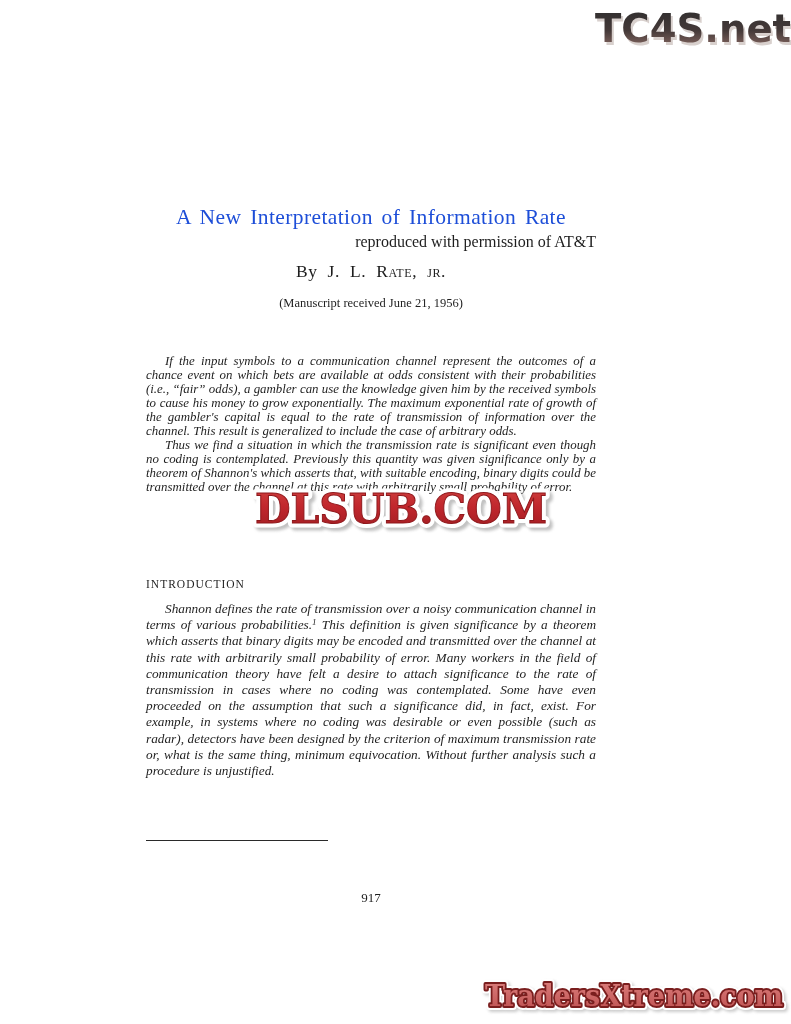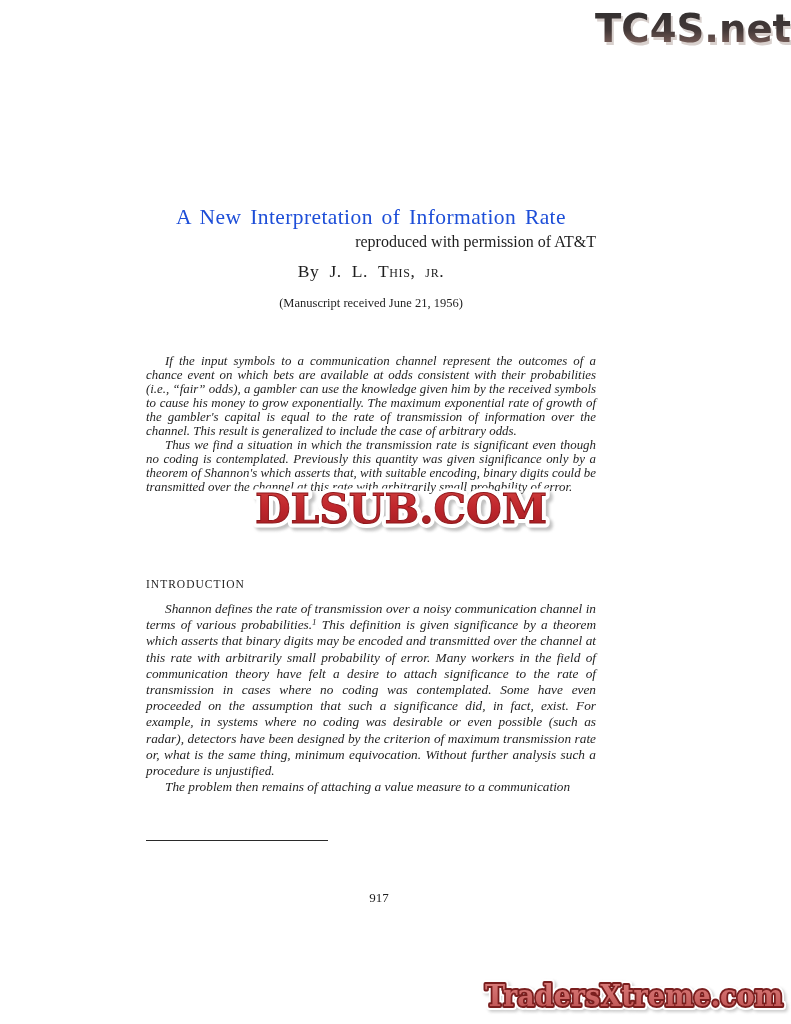--- a/index.html
+++ b/index.html
@@ -154,21 +154,21 @@
   .footnote sup {
     font-size: 8px;
     line-height: 0;
     vertical-align: 3px;
   }
   .footnote b { font-weight: bold; }
 
   .page-number {
     position: absolute;
     top: 890px;
-    left: 8px;
+    left: 0;
     width: 100%;
     text-align: center;
     font-size: 13px;
     margin: 0;
   }
 </style>
 </head>
 <body>
 
 <div class="page">
@@ -182,33 +182,32 @@
       </linearGradient>
     </defs>
     <text x="103" y="39" transform="translate(1,2)" text-anchor="middle" textLength="196" lengthAdjust="spacingAndGlyphs" font-family="DejaVu Sans, sans-serif" font-weight="bold" font-size="39" fill="#d8d0cd">TC4S.net</text>
     <text x="102" y="38" text-anchor="middle" textLength="196" lengthAdjust="spacingAndGlyphs" font-family="DejaVu Sans, sans-serif" font-weight="bold" font-size="39" fill="url(#tc4sGrad)">TC4S.net</text>
   </svg>
 
   <div class="content">
 
     <h1 class="title">A New Interpretation of Information Rate</h1>
     <p class="subtitle">reproduced with permission of AT&amp;T</p>
-    <p class="byline"><span>By J. L. </span><span class="smallcaps">This, jr.</span></p>
+    <p class="byline"><span>By J. L. </span><span class="smallcaps">Rate, jr.</span></p>
     <p class="received">(Manuscript received June 21, 1956)</p>
 
     <div class="abstract">
       <p>If the input symbols to a communication channel represent the outcomes of a chance event on which bets are available at odds consistent with their probabilities (i.e., “fair” odds), a gambler can use the knowledge given him by the received symbols to cause his money to grow exponentially. The maximum exponential rate of growth of the gambler's capital is equal to the rate of transmission of information over the channel. This result is generalized to include the case of arbitrary odds.</p>
       <p>Thus we find a situation in which the transmission rate is significant even though no coding is contemplated. Previously this quantity was given significance only by a theorem of Shannon's which asserts that, with suitable encoding, binary digits could be transmitted over the channel at this rate with arbitrarily small probability of error.</p>
     </div>
 
     <h2 class="section-heading">INTRODUCTION</h2>
 
     <div class="bodytext">
       <p><span>Shannon defines the rate of transmission over a noisy communication channel in terms of various probabilities.</span><sup>1</sup><span>  This definition is given significance by a theorem which asserts that binary digits may be encoded and transmitted over the channel at this rate with arbitrarily small probability of error. Many workers in the field of communication theory have felt a desire to attach significance to the rate of transmission in cases where no coding was contemplated. Some have even proceeded on the assumption that such a significance did, in fact, exist. For example, in systems where no coding was desirable or even possible (such as radar), detectors have been designed by the criterion of maximum transmission rate or, what is the same thing, minimum equivocation. Without further analysis such a procedure is unjustified.</span></p>
-      <p>The problem then remains of attaching a value measure to a communication</p>
     </div>
 
     <div class="footnote-block">
       <div class="footnote-rule"></div>
     </div>
 
     <p class="page-number">917</p>
   </div>
 
   <svg class="wm-stamp" viewBox="0 0 312 64">

